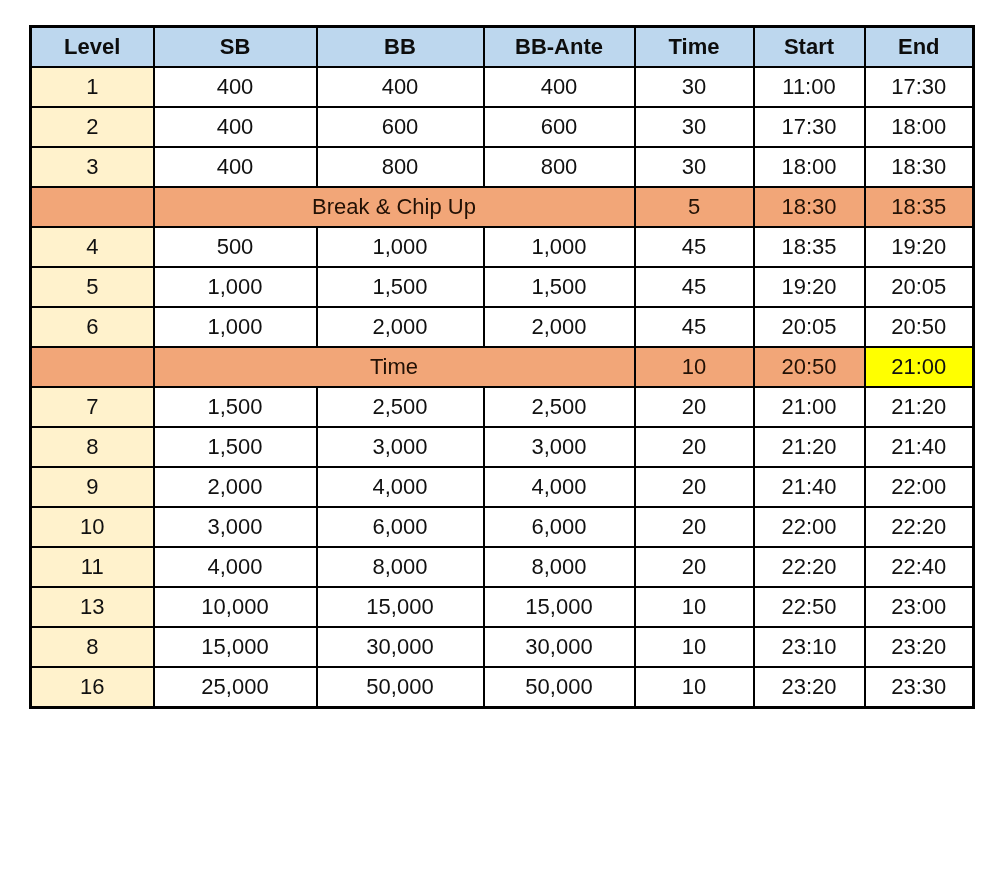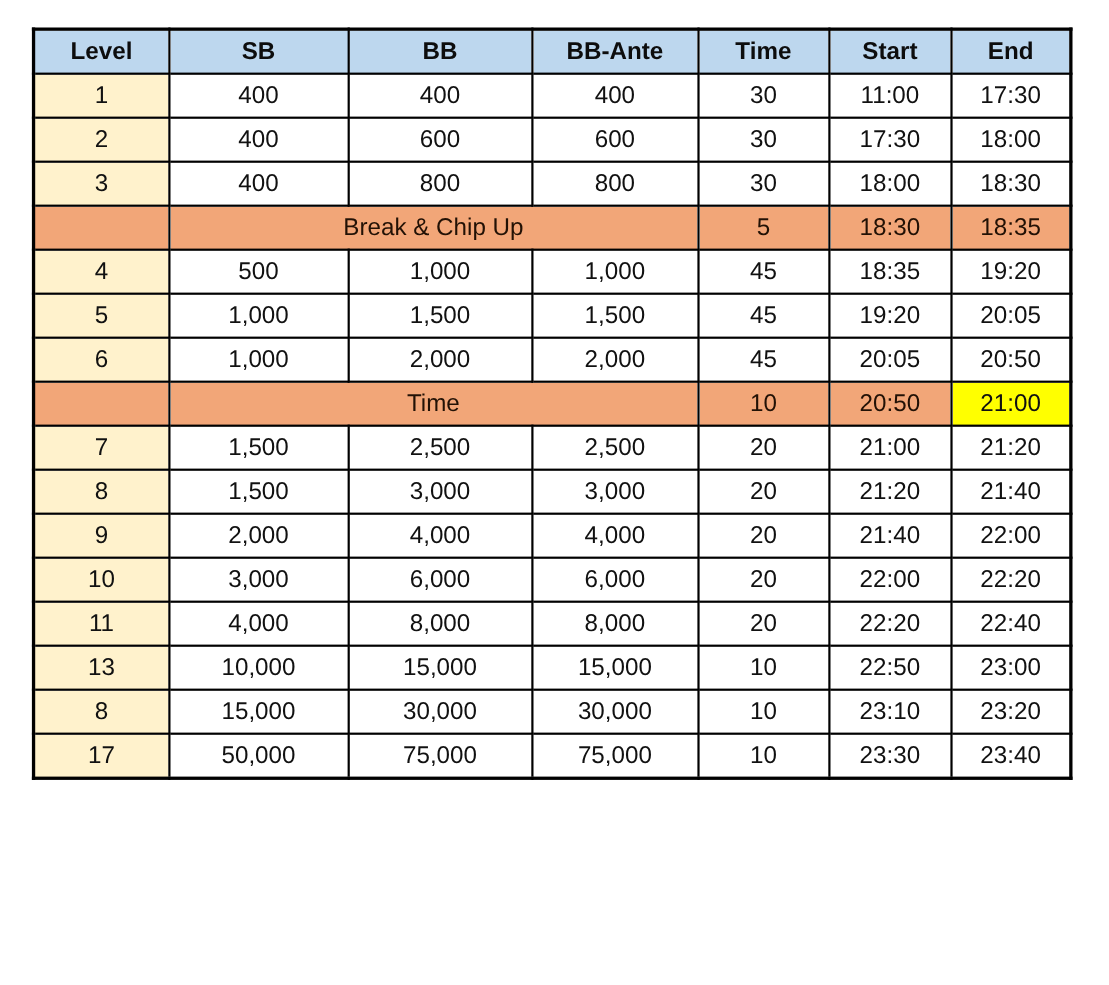--- a/index.html
+++ b/index.html
@@ -208,23 +208,23 @@
         <tr>
           <td class="level-cell">8</td>
           <td class="data-cell">15,000</td>
           <td class="data-cell">30,000</td>
           <td class="data-cell">30,000</td>
           <td class="data-cell">10</td>
           <td class="data-cell">23:10</td>
           <td class="data-cell">23:20</td>
         </tr>
         <tr>
-          <td class="level-cell">17</td>
+          <td class="level-cell">16</td>
+          <td class="data-cell">25,000</td>
           <td class="data-cell">50,000</td>
-          <td class="data-cell">75,000</td>
-          <td class="data-cell">75,000</td>
+          <td class="data-cell">50,000</td>
           <td class="data-cell">10</td>
+          <td class="data-cell">23:20</td>
           <td class="data-cell">23:30</td>
-          <td class="data-cell">23:40</td>
         </tr>
       </tbody>
   </table>
 </div>
 
 </body></html>

